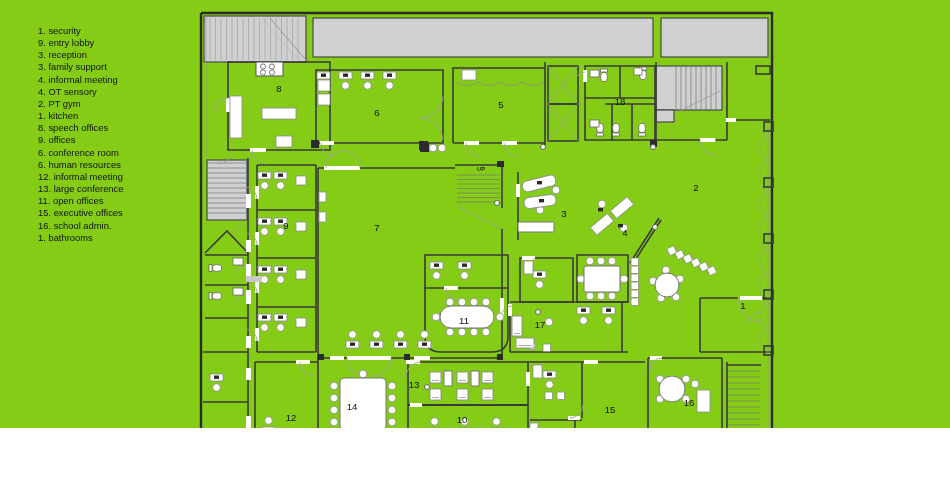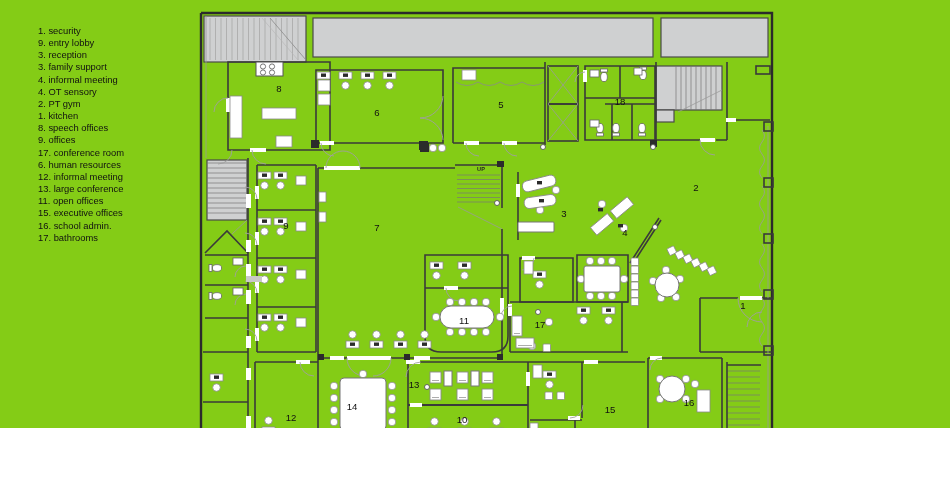--- a/index.html
+++ b/index.html
@@ -30,28 +30,28 @@
       <div class="legend-line">1. security</div>
       <div class="legend-line">9. entry lobby</div>
       <div class="legend-line">3. reception</div>
       <div class="legend-line">3. family support</div>
       <div class="legend-line">4. informal meeting</div>
       <div class="legend-line">4. OT sensory</div>
       <div class="legend-line">2. PT gym</div>
       <div class="legend-line">1. kitchen</div>
       <div class="legend-line">8. speech offices</div>
       <div class="legend-line">9. offices</div>
-      <div class="legend-line">17. conference room</div>
+      <div class="legend-line">6. conference room</div>
       <div class="legend-line">6. human resources</div>
       <div class="legend-line">12. informal meeting</div>
       <div class="legend-line">13. large conference</div>
       <div class="legend-line">11. open offices</div>
       <div class="legend-line">15. executive offices</div>
       <div class="legend-line">16. school admin.</div>
-      <div class="legend-line">17. bathrooms</div>
+      <div class="legend-line">1. bathrooms</div>
     </aside>
 
   <div id="floor-title">2nd floor</div>
 
   <svg id="plan-svg" width="950" height="500" viewBox="0 0 950 500">
 
     <g>
       <rect class="grayz" x="204" y="16" width="102" height="46"></rect>
       <rect class="grayz" x="313" y="18" width="340" height="39"></rect>
       <rect class="grayz" x="661" y="18" width="107" height="39"></rect>

